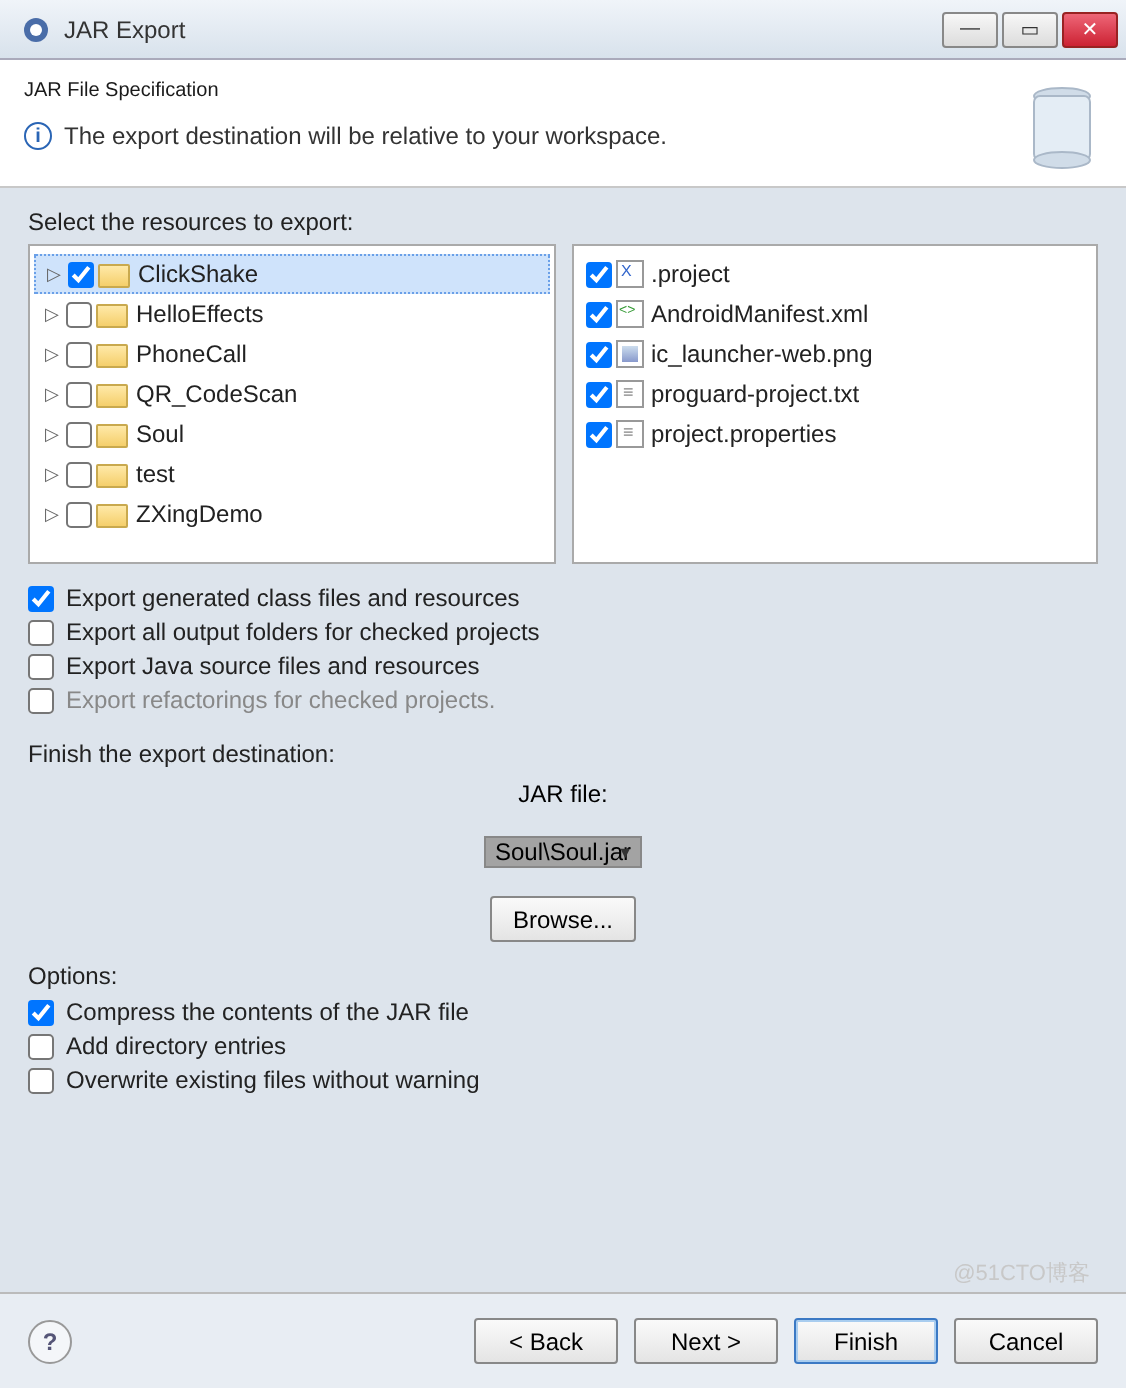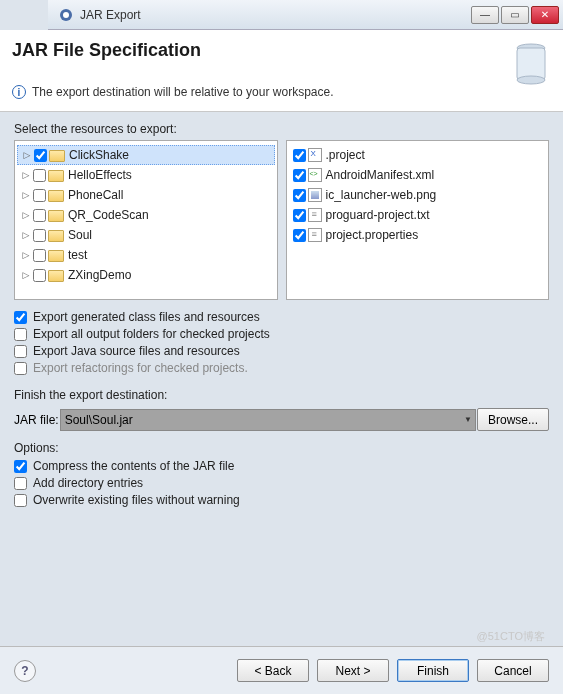--- a/index.html
+++ b/index.html
@@ -1,26 +1,26 @@
 <!DOCTYPE html>
 <html><head>
 <meta charset="utf-8">
 <style>
 * { box-sizing: border-box; margin: 0; padding: 0; font-family: "Segoe UI", Tahoma, sans-serif; font-size: 12px; }
 body { background: #dde4ec; width: 563px; height: 694px; overflow: hidden; }
 
-.titlebar { height: 30px; background: linear-gradient(#f0f4f9, #d8e2ec); border-bottom: 1px solid #aab; display: flex; align-items: center; padding: 0 4px; margin-left: 48px; }
+.titlebar { height: 30px; background: linear-gradient(#f0f4f9, #d8e2ec); border-bottom: 1px solid #aab; display: flex; align-items: center; padding: 0 4px; }
 .titlebar-icon { width: 16px; height: 16px; margin: 0 6px; }
 .titlebar-title { flex: 1; color: #333; }
 .win-btns { display: flex; gap: 0; }
 .win-btn { width: 28px; height: 18px; border: 1px solid #888; background: linear-gradient(#f7f7f7,#dcdcdc); border-radius: 2px; margin-left: 2px; display:flex; align-items:center; justify-content:center; font-size:10px; color:#333;}
 .win-btn.close { background: linear-gradient(#e67,#c23); color:#fff; border-color:#922;}
 
 .banner { background: #fff; padding: 10px 12px 12px; border-bottom: 1px solid #c8c8c8; position: relative; min-height: 64px; }
-.banner-title { font-size: 18px; font-weight: bold; color: #1a1a1a; margin-bottom: 24px; }
+.banner-title { font-size: 10px; font-weight: normal; color: #1a1a1a; margin-bottom: 10px; }
 .banner-msg { display: flex; align-items: center; gap: 6px; color: #333; }
 .info-icon { width:14px; height:14px; border-radius:50%; border:1px solid #2a65b5; color:#2a65b5; display:flex; align-items:center; justify-content:center; font-weight:bold; font-size:10px;}
 .jar-image { position:absolute; right:10px; top:8px; width:44px; height:50px; }
 .jar-image svg { width:100%; height:100%; }
 
 .content { padding: 10px 14px 4px; }
 .label { color:#222; margin-bottom:4px; }
 
 .panes { display:flex; gap:8px; margin-bottom:10px; }
 .pane { flex:1; border:1px solid #aaa; background:#fff; height:160px; padding:4px 2px; overflow:auto; }
@@ -34,21 +34,21 @@
 .file-icon.x::after{content:"X"; position:absolute; font-size:8px; color:#36c; left:2px; top:0;}
 .file-icon.xml::after{content:"<>"; position:absolute; font-size:7px; color:#393; left:1px; top:1px;}
 .file-icon.img::before{content:""; position:absolute; inset:2px; background:linear-gradient(#cde,#89c);}
 .file-icon.txt::after{content:"≡"; position:absolute; font-size:9px; color:#888; left:3px; top:0;}
 .item-label { margin-left:2px; color:#222;}
 
 .option-row { display:flex; align-items:center; gap:6px; margin:3px 0; color:#222;}
 .option-row.disabled { color: #888; }
 .link { color:#4060a0; border-bottom:1px dotted #4060a0; cursor:pointer;}
 
-.dest-row { display:flex; align-items:center; gap:1px; margin:6px 0 10px; }
+.dest-row { display:flex; align-items:center; gap:14px; margin:6px 0 10px;flex-direction:column; }
 .dest-lbl { white-space:nowrap; }
 .combo { flex:1; height:22px; border:1px solid #888; background:#a3a3a3; display:flex; align-items:center; padding:0 4px; position:relative;}
 .combo .caret { position:absolute; right:3px; font-size:8px; color:#333;}
 .btn { min-width:72px; height:23px; border:1px solid #888; background:linear-gradient(#fafafa,#e4e4e4); border-radius:2px; padding:0 10px; cursor:pointer;}
 
 .bottom-bar { position:absolute; bottom:0; left:0; right:0; height:48px; border-top:1px solid #bbb; background:#e8edf3; display:flex; align-items:center; padding:0 14px; gap:8px; }
 .help-btn { width:22px; height:22px; border:1px solid #999; border-radius:50%; color:#557; display:flex; align-items:center; justify-content:center; font-weight:bold; background:#f4f6f9;}
 .spacer { flex:1; }
 .btn.primary { border:1px solid #3b79c4; box-shadow: inset 0 0 0 1px #a9cdef; }
 

